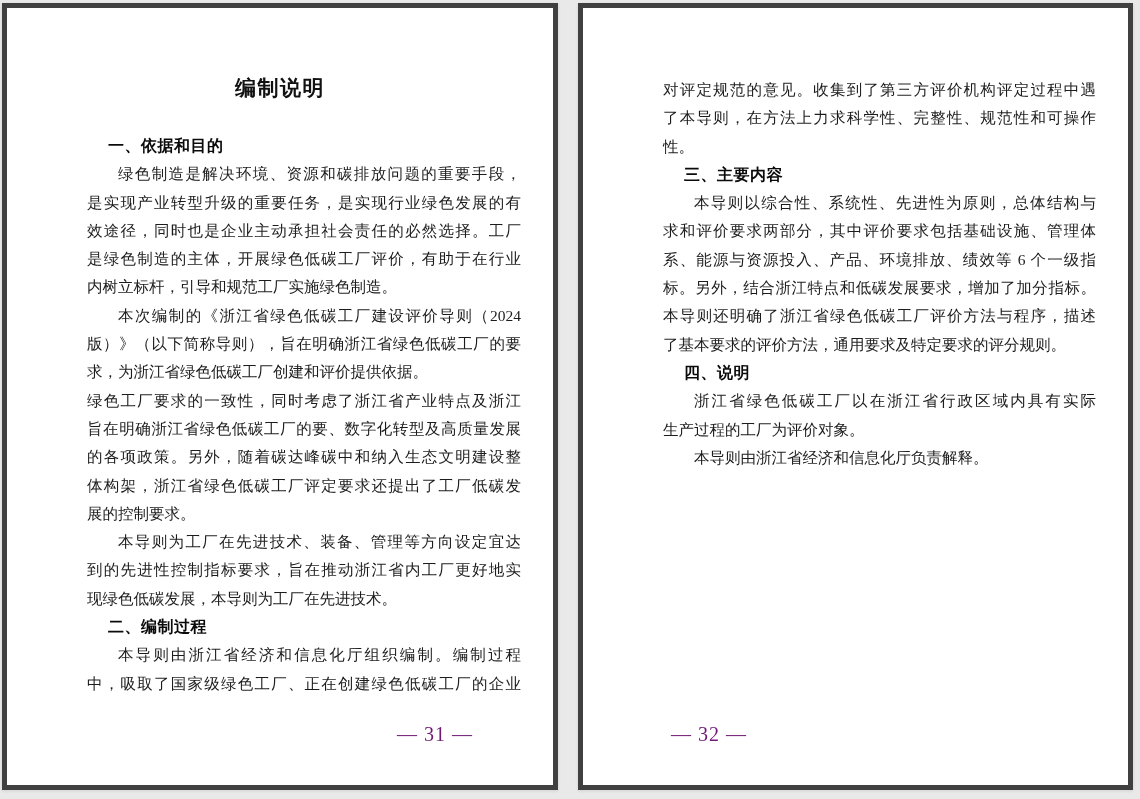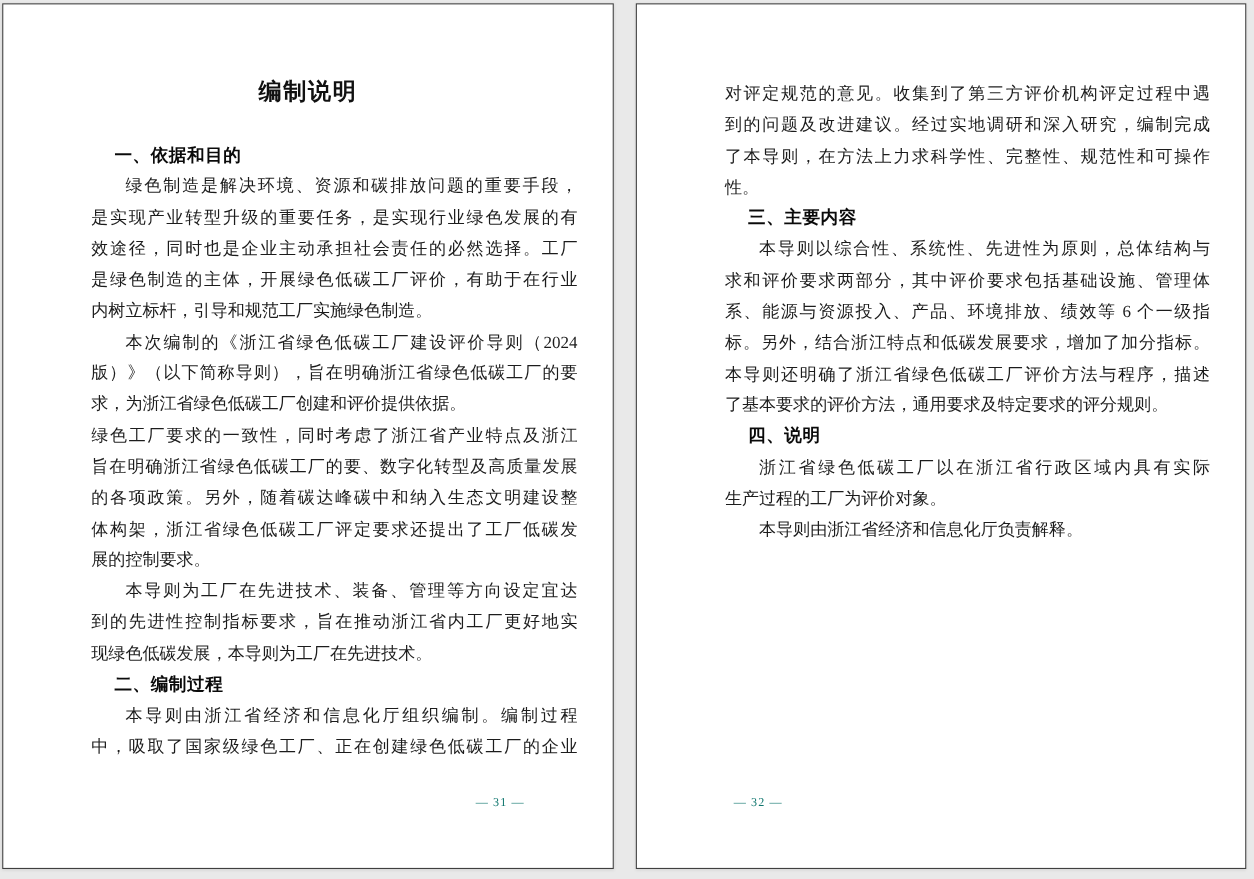--- a/index.html
+++ b/index.html
@@ -7,21 +7,21 @@
   body {
     background: #e9e9e9;
     display: flex;
     gap: 20px;
     padding: 3px 7px 9px 2px;
     font-family: "Liberation Serif", "DejaVu Serif", serif;
   }
   .page {
     position: relative;
     background: #ffffff;
-    border: 1px solid #404040;
+    border: 5px solid #404040;
     box-shadow: 0 1px 3px rgba(0,0,0,0.10);
     height: 787px;
     flex: 0 0 auto;
     overflow: hidden;
   }
   #page-left  { width: 556px; }
   #page-right { width: 555px; }
 
   .doc-title {
     margin-top: 65px;
@@ -63,23 +63,23 @@
     font-size: 16px;
     text-indent: 21px;
     color: #0a0a0a;
     letter-spacing: 0.5px;
   }
   .page-number {
     position: absolute;
     top: 712px;
     height: 28px;
     line-height: 28px;
-    font-size: 11px;
+    font-size: 20px;
     letter-spacing: 1px;
-    color: #0f766e;
+    color: #701a75;
   }
   #page-left  .page-number { right: 80px; }
   #page-right .page-number { left: 88px; }
 </style>
 </head>
 <body>
 
 <div class="page" id="page-left">
   <div class="doc-title">编制说明</div>
   <div class="lines">
@@ -103,21 +103,20 @@
       <div class="ln h">二、编制过程</div>
       <div class="ln s">本导则由浙江省经济和信息化厅组织编制。编制过程</div>
       <div class="ln f">中，吸取了国家级绿色工厂、正在创建绿色低碳工厂的企业</div>
     </div>
   <div class="page-number">— 31 —</div>
 </div>
 
 <div class="page" id="page-right">
   <div class="lines">
       <div class="ln f">对评定规范的意见。收集到了第三方评价机构评定过程中遇</div>
-      <div class="ln f">到的问题及改进建议。经过实地调研和深入研究，编制完成</div>
       <div class="ln f">了本导则，在方法上力求科学性、完整性、规范性和可操作</div>
       <div class="ln e">性。</div>
       <div class="ln h">三、主要内容</div>
       <div class="ln s">本导则以综合性、系统性、先进性为原则，总体结构与</div>
       <div class="ln f">求和评价要求两部分，其中评价要求包括基础设施、管理体</div>
       <div class="ln f">系、能源与资源投入、产品、环境排放、绩效等 6 个一级指</div>
       <div class="ln f">标。另外，结合浙江特点和低碳发展要求，增加了加分指标。</div>
       <div class="ln f">本导则还明确了浙江省绿色低碳工厂评价方法与程序，描述</div>
       <div class="ln e">了基本要求的评价方法，通用要求及特定要求的评分规则。</div>
       <div class="ln h">四、说明</div>

